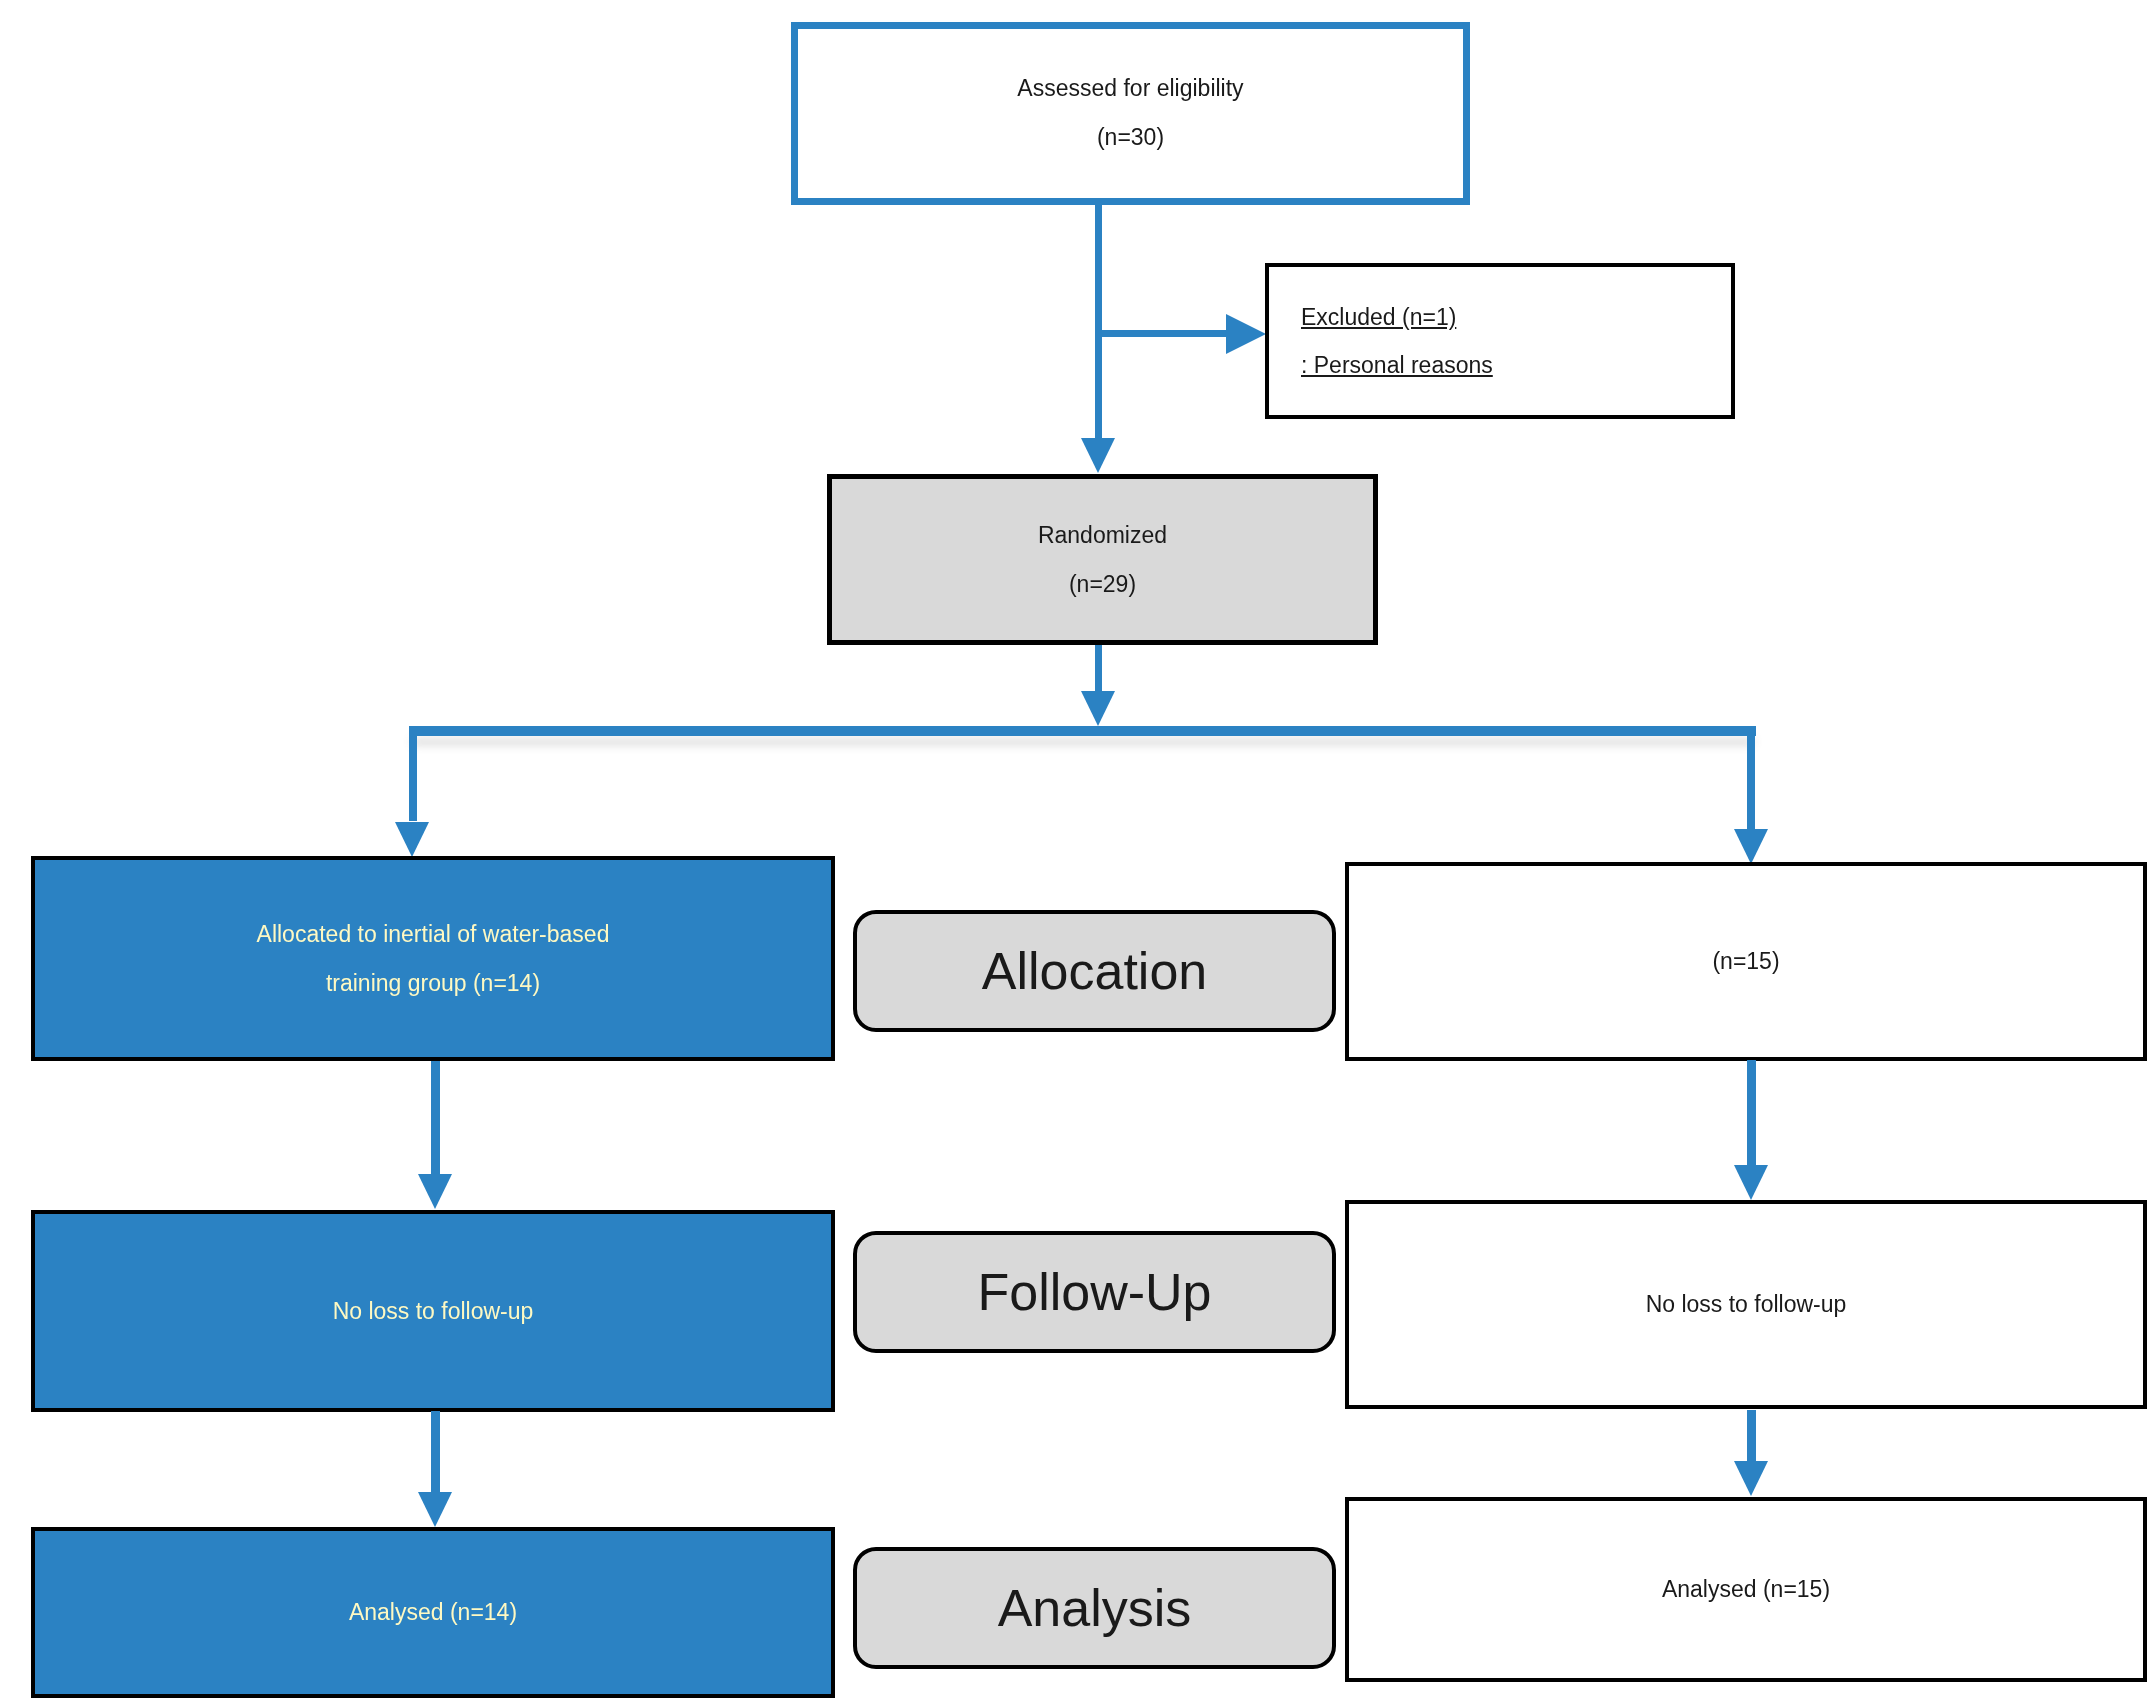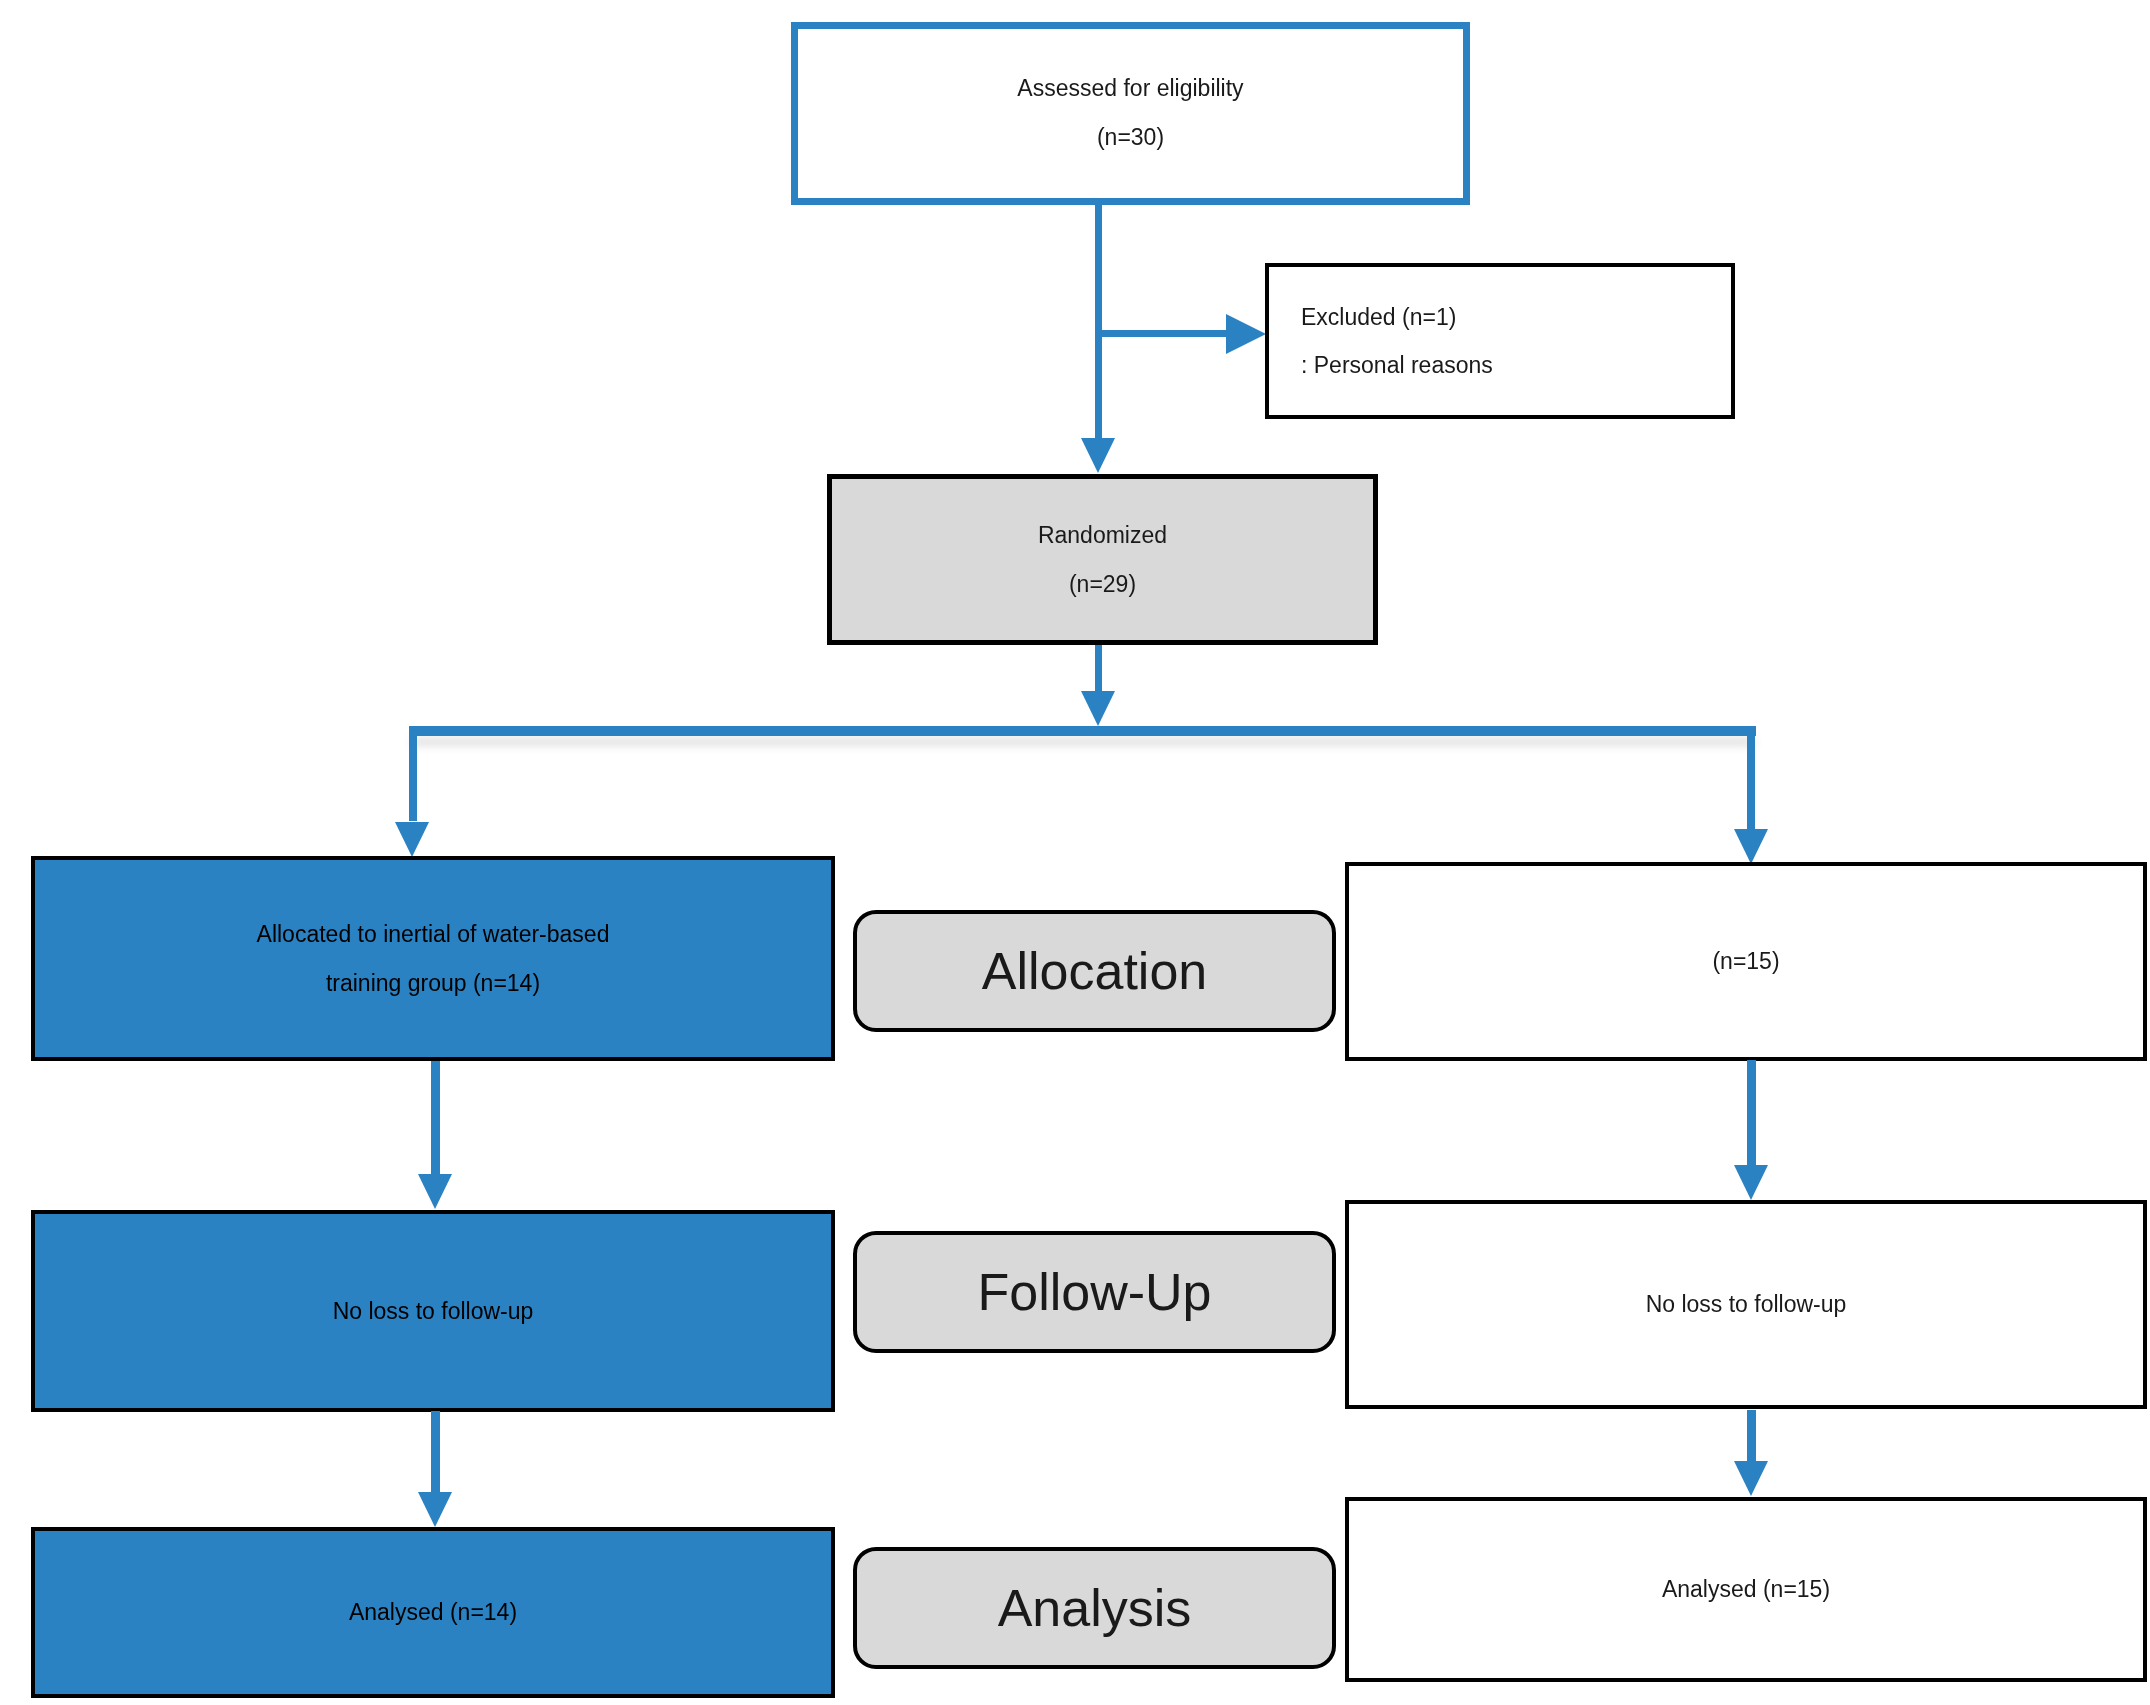--- a/index.html
+++ b/index.html
@@ -6,21 +6,21 @@
   .canvas{
     position:relative;width:2151px;height:1706px;background:#ffffff;
     font-family:"Liberation Sans", sans-serif;color:var(--text,#1a1a1a);overflow:hidden;
   }
   .box{
     position:absolute;display:flex;flex-direction:column;justify-content:center;align-items:center;
     text-align:center;font-size:23px;line-height:49px;background:#ffffff;
     border:4.6px solid var(--ink,#000);box-sizing:border-box;
   }
   .box.blueborder{border:7px solid var(--blue,#2b82c3);}
-  .box.bluefill{background:var(--blue,#2b82c3);color:#000000;}
+  .box.bluefill{background:var(--blue,#2b82c3);color:#fef9c3;}
   .box.grayfill{background:var(--gray,#d9d9d9);}
   .box.leftalign{align-items:flex-start;text-align:left;padding-left:32px;}
   .pill{
     position:absolute;display:flex;justify-content:center;align-items:center;
     background:var(--gray,#d9d9d9);border:4.6px solid var(--ink,#000);border-radius:23px;
     font-size:52px;box-sizing:border-box;
   }
   .line{position:absolute;background:var(--blue,#2b82c3);}
   .shadowbar{box-shadow:0 10.8px 9.2px -3.1px rgba(110,110,110,0.45);}
   .head-down{
@@ -43,21 +43,21 @@
     <div>Assessed for eligibility</div>
     <div>(n=30)</div>
   </div>
 
   <div class="line" style="left:1095px;top:205px;width:7px;height:233px;"></div>
   <div class="head-down" style="left:1081px;top:438px;"></div>
 
   <div class="line" style="left:1095px;top:330px;width:131px;height:7px;"></div>
   <div class="head-right" style="left:1226px;top:314px;"></div>
 
-  <div class="box leftalign" style="left:1265px;top:263px;width:470px;height:156px;line-height:48px;">
+  <div class="box leftalign" style="left:1265px;top:263px;width:470px;height:156px;line-height:48px;text-decoration:underline;">
     <div>Excluded (n=1)</div>
     <div>: Personal reasons</div>
   </div>
 
   <div class="box grayfill" style="left:827px;top:474px;width:551px;height:171px;border-width:5.4px;">
     <div>Randomized</div>
     <div>(n=29)</div>
   </div>
 
   <div class="line" style="left:1095px;top:645px;width:7px;height:46px;"></div>

